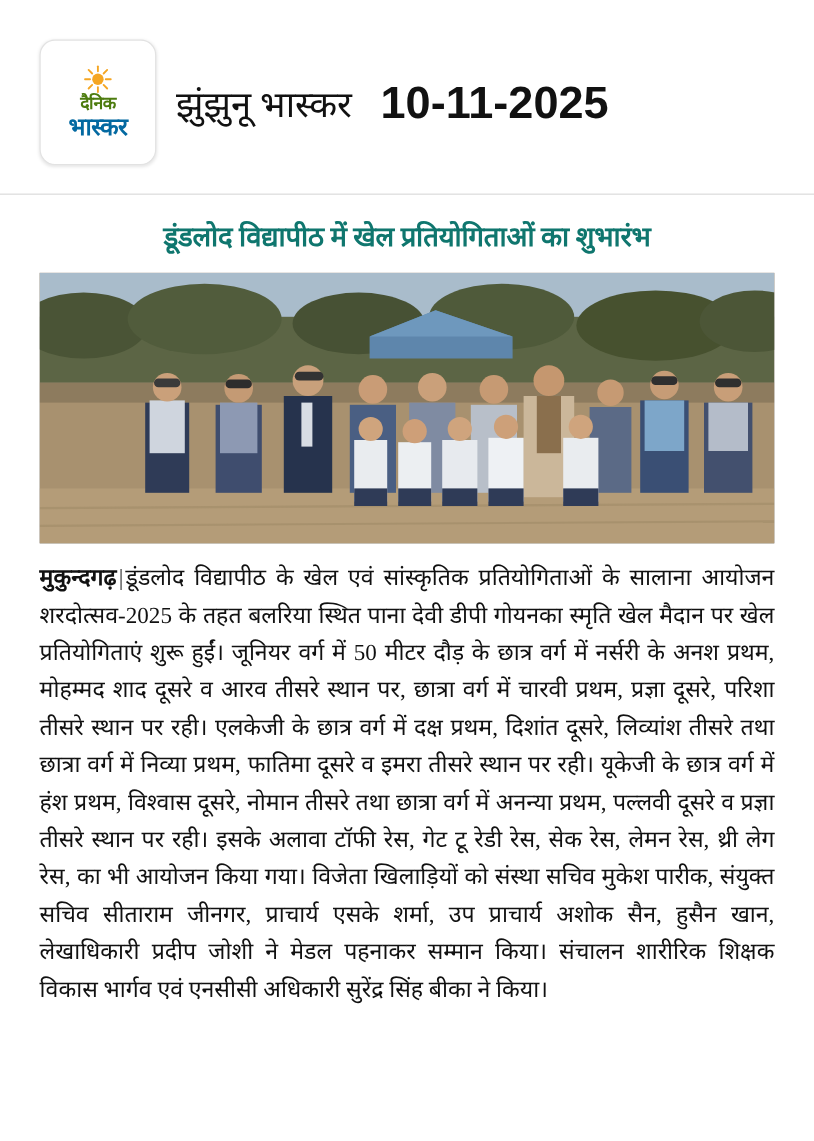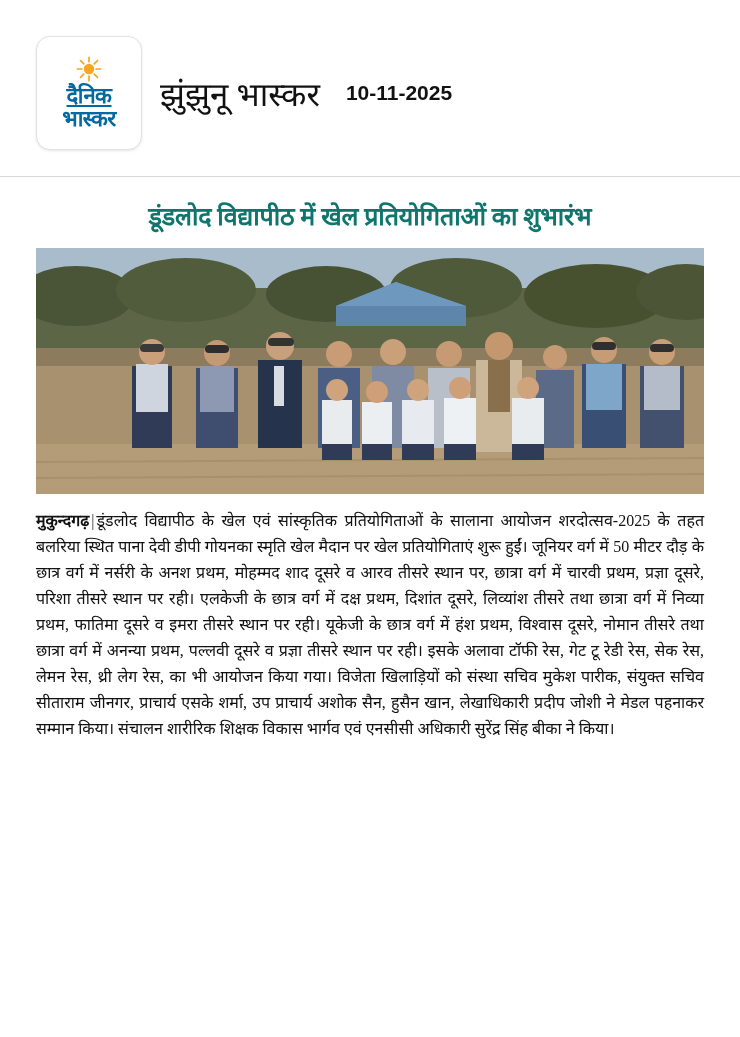--- a/index.html
+++ b/index.html
@@ -44,45 +44,44 @@
   }
   .logo-sun {
     width: 26px;
     height: 26px;
     margin-bottom: 2px;
     display: block;
   }
   .logo-text-1 {
     font-family: "Liberation Serif", serif;
     font-weight: bold;
+    font-size: 16px;
+    line-height: 1.05;
+    color: #4d7c0f;
+    letter-spacing: -0.5px;
+  }
+  .logo-text-2 {
+    font-family: Liberation Serif, serif;
+    font-weight: bold;
     font-size: 22px;
     line-height: 1.05;
     color: #0369a1;
     letter-spacing: -0.5px;
-    text-decoration: underline;
-  }
-  .logo-text-2 {
-    font-family: Liberation Serif, serif;
-    font-weight: bold;
-    font-size: 22px;
-    line-height: 1.05;
-    color: #0369a1;
-    letter-spacing: -0.5px;
   }
   .edition-title {
     font-family: "Liberation Serif", serif;
     font-weight: normal;
     font-size: 33px;
     color: #111111;
     white-space: nowrap;
   }
   .edition-date {
     font-family: "Liberation Sans", sans-serif;
     font-weight: bold;
-    font-size: 21px;
+    font-size: 41px;
     color: #111111;
     white-space: nowrap;
     margin-left: 8px;
   }
 
   
   .divider {
     height: 1px;
     background: #d8d8d8;
     margin: 4px 0 0 0;
@@ -110,21 +109,21 @@
     position: relative;
     overflow: hidden;
     background: #8a8376;
     margin-bottom: 14px;
   }
   .photo-svg { display: block; width: 100%; height: 100%; }
 
   
   .body-text {
     font-family: "Liberation Serif", serif;
-    font-size: 16px;
+    font-size: 21px;
     line-height: 1.62;
     color: #111111;
     text-align: justify;
     text-justify: inter-word;
     margin: 0;
   }
   .byline {
     font-weight: bold;
   }
   .sep {

